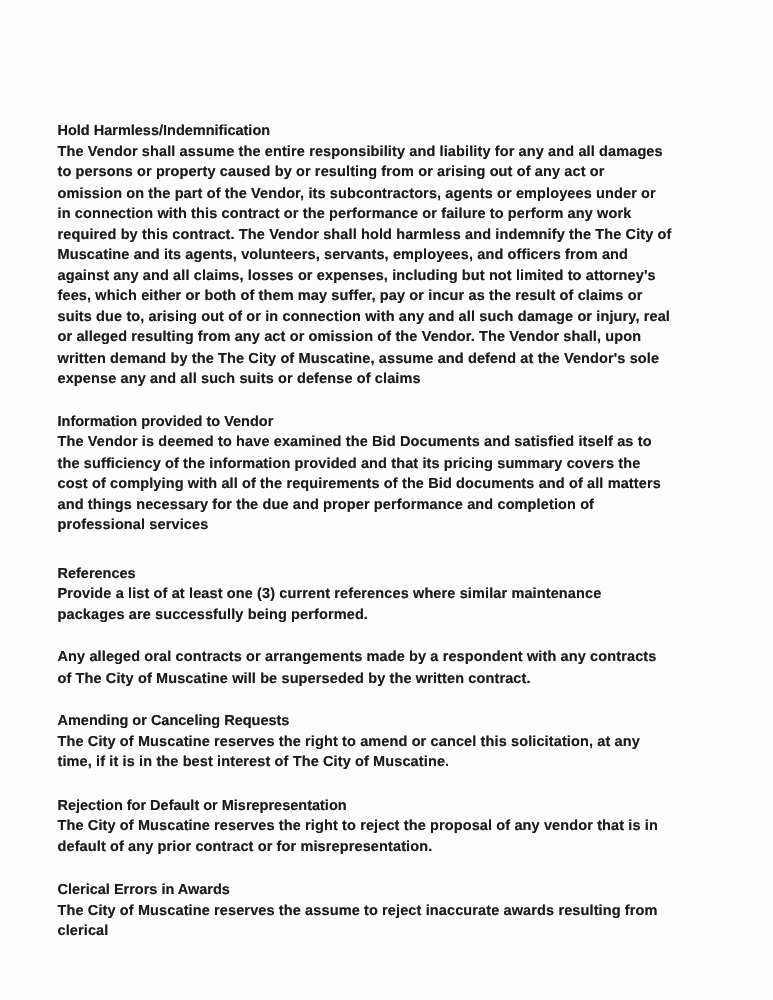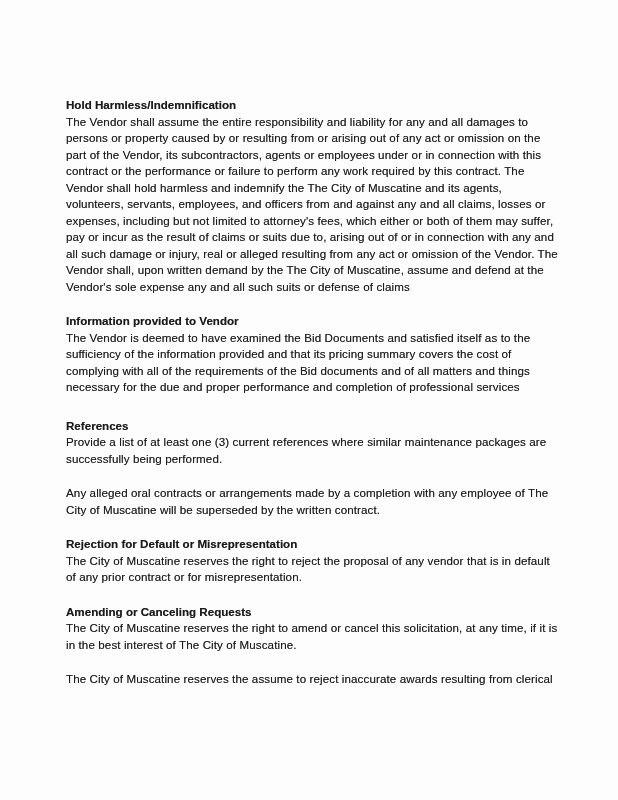--- a/index.html
+++ b/index.html
@@ -11,41 +11,41 @@
     width: 618px;
     height: 800px;
     overflow: hidden;
     font-family: "Liberation Sans", sans-serif;
   }
   .page {
     box-sizing: border-box;
     width: 618px;
     height: 800px;
     background: #fdfdfd;
-    padding: 97px 60px 40px 66px;
+    padding: 97px 60px 40px 46px;
     color: #1b1b1b;
     
     text-shadow: 0 0 0.4px rgba(20,20,20,0.55);
   }
   .section {
     margin: 0 0 18px 0;
     max-width: 492px;
   }
   .section.extra-gap {
     margin-top: 22px;
   }
   .section-heading {
     font-size: 11.6px;
     font-weight: bold;
     line-height: 16.5px;
     margin: 0;
   }
   .section-body {
     font-size: 11.6px;
-    font-weight: normal;
+    font-weight: bold;
     line-height: 16.5px;
     margin: 0;
     letter-spacing: 0.1px;
   }
 </style>
 </head>
 <body>
 
 <div class="page">
 
@@ -58,30 +58,31 @@
     <h3 class="section-heading">Information provided to Vendor</h3>
     <p class="section-body">The Vendor is deemed to have examined the Bid Documents and satisfied itself as to the sufficiency of the information provided and that its pricing summary covers the cost of complying with all of the requirements of the Bid documents and of all matters and things necessary for the due and proper performance and completion of professional services</p>
   </div>
 
   <div class="section extra-gap">
     <h3 class="section-heading">References</h3>
     <p class="section-body">Provide a list of at least one (3) current references where similar maintenance packages are successfully being performed.</p>
   </div>
 
   <div class="section">
-    <p class="section-body">Any alleged oral contracts or arrangements made by a completion with any employee of The City of Muscatine will be superseded by the written contract.</p>
+    <p class="section-body">Any alleged oral contracts or arrangements made by a respondent with any contracts of The City of Muscatine will be superseded by the written contract.</p>
+  </div>
+
+  <div class="section">
+    <h3 class="section-heading">Amending or Canceling Requests</h3>
+    <p class="section-body">The City of Muscatine reserves the right to amend or cancel this solicitation, at any time, if it is in the best interest of The City of Muscatine.</p>
   </div>
 
   <div class="section">
     <h3 class="section-heading">Rejection for Default or Misrepresentation</h3>
     <p class="section-body">The City of Muscatine reserves the right to reject the proposal of any vendor that is in default of any prior contract or for misrepresentation.</p>
   </div>
 
   <div class="section">
-    <h3 class="section-heading">Amending or Canceling Requests</h3>
-    <p class="section-body">The City of Muscatine reserves the right to amend or cancel this solicitation, at any time, if it is in the best interest of The City of Muscatine.</p>
-  </div>
-
-  <div class="section">
+    <h3 class="section-heading">Clerical Errors in Awards</h3>
     <p class="section-body">The City of Muscatine reserves the assume to reject inaccurate awards resulting from clerical</p>
   </div>
 
 </div>
 
 </body></html>

